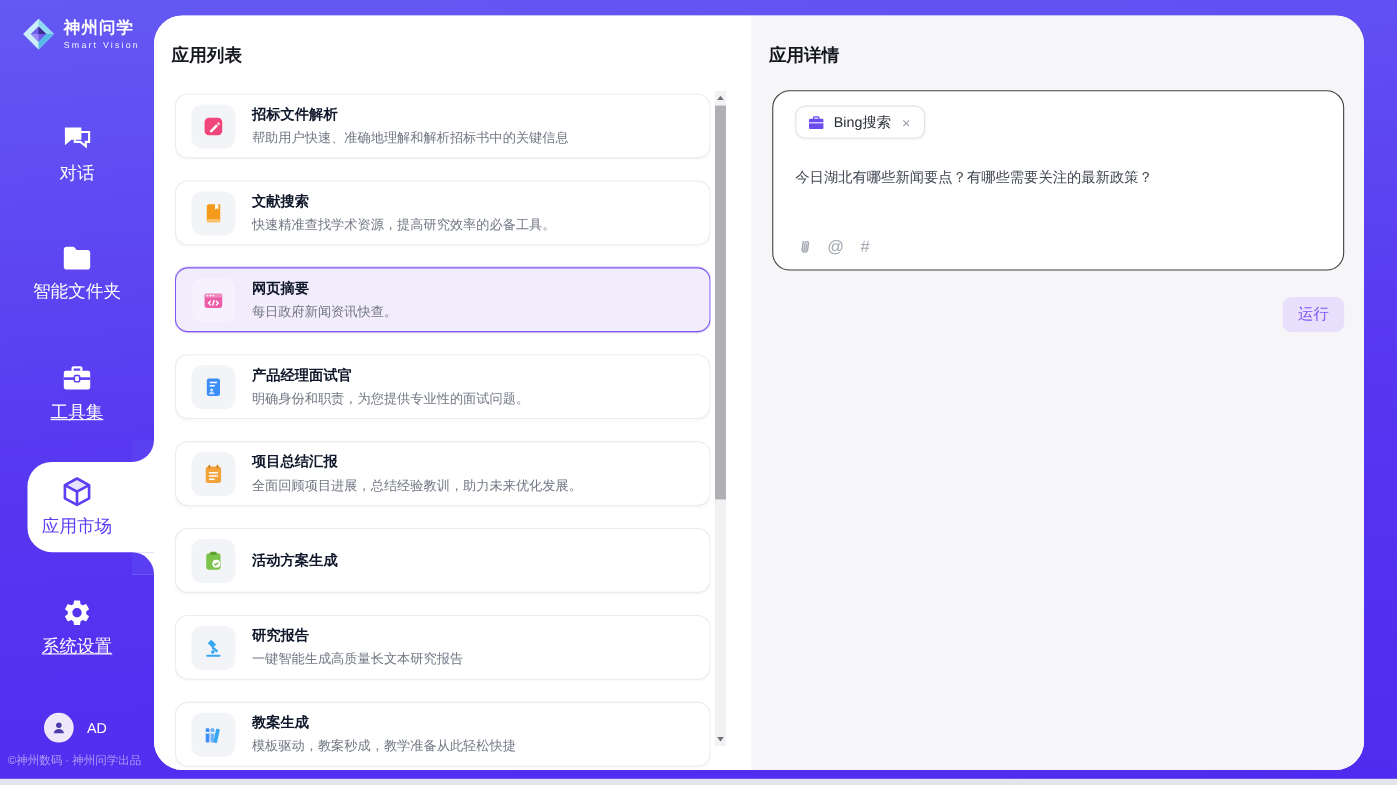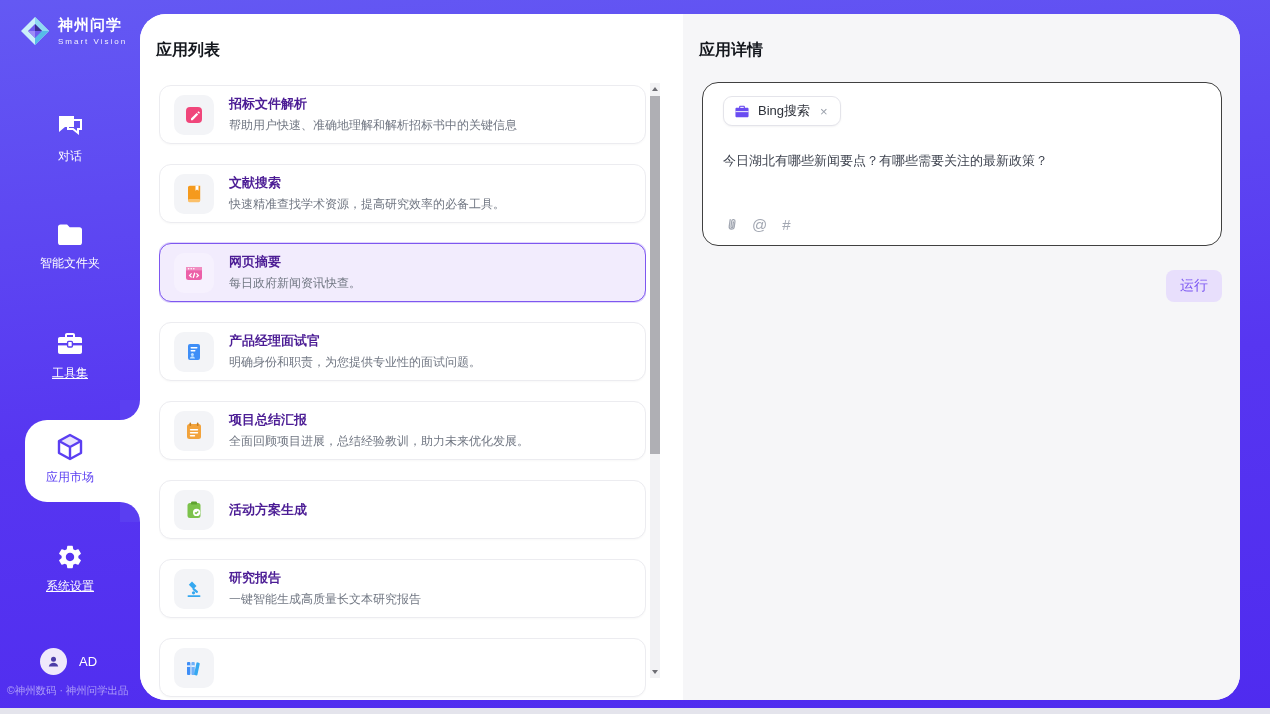--- a/index.html
+++ b/index.html
@@ -12,21 +12,21 @@
 
   
   .sidebar { position:absolute; left:0; top:0; width:140px; height:708px; color:#fff;padding-left:35px; }
   .brand { position:absolute; left:20px; top:16px; display:flex; align-items:center; gap:8px; }
   .brand-text .cn { font-size:15px; font-weight:bold; letter-spacing:1px; }
   .brand-text .en { font-size:8px; letter-spacing:2px; opacity:.92; margin-top:2px; }
   .logo-diamond { width:30px; height:30px; }
 
   .nav-item { position:absolute; left:0; width:140px; display:flex; flex-direction:column;
               align-items:center; gap:7px; cursor:pointer; }
-  .nav-item .lbl { font-size:12px; color:#fff; }
+  .nav-item .lbl { font-size:16px; color:#fff; }
   .nav-item .lbl.u { text-decoration:underline; }
   .nav-item svg { display:block; }
 
   .ni-chat   { top:113px; }
   .ni-folder { top:222px; }
   .ni-tool   { top:330px; }
   .ni-gear   { top:543px;justify-content:center; }
 
   
   .active-bubble { position:absolute; left:25px; top:420px; width:115px; height:82px;
@@ -57,21 +57,21 @@
   .app-card { position:relative; height:59px; margin-bottom:20px; background:#fff;
               border:1px solid #ECECF0; border-radius:12px; display:flex; align-items:center;
               padding:0 16px 0 14px; gap:15px; cursor:pointer;
               box-shadow:0 1px 2px rgba(20,20,40,.03); }
   .app-card.selected { border-color:#7E57F0; background:#F2ECFD;
                        box-shadow:0 0 0 1px rgba(126,87,240,.25); }
   .icon-box { width:40px; height:40px; border-radius:10px; background:#F3F4F7; flex:0 0 auto;
               display:flex; align-items:center; justify-content:center; }
   .app-card.selected .icon-box { background:#F6F1FE; }
   .card-text { display:flex; flex-direction:column; gap:4px; min-width:0; }
-  .card-title { font-size:13px; font-weight:bold; color:#4c1d95; }
+  .card-title { font-size:13px; font-weight:bold; color:#0f172a; }
   .card-desc  { font-size:12px; color:#717783; white-space:nowrap; }
 
   
   .scrollbar { position:absolute; left:510px; top:69px; width:10px; height:595px; background:#F2F2F4; }
   .sb-arrow { position:absolute; left:0; width:10px; height:12px; background:#F2F2F4;
               display:flex; align-items:center; justify-content:center; cursor:pointer; }
   .sb-up { top:0; } .sb-down { bottom:0; }
   .tri-up { width:0; height:0; border-left:3px solid transparent; border-right:3px solid transparent;
             border-bottom:4px solid #6E6E74; }
   .tri-down { width:0; height:0; border-left:3px solid transparent; border-right:3px solid transparent;
@@ -297,20 +297,24 @@
         <div class="app-card">
           <span class="icon-box">
             <svg width="22" height="22" viewBox="0 0 22 22">
               <rect x="4" y="5" width="3.4" height="13" rx="1" fill="#3E8EF7"></rect>
               <rect x="8.4" y="5" width="3.4" height="13" rx="1" fill="#6FB0FA"></rect>
               <rect x="13.6" y="5.2" width="3.4" height="13" rx="1" transform="rotate(12 13.6 5.2)" fill="#35A8F0"></rect>
               <rect x="4" y="8.4" width="3.4" height="1.4" fill="#fff"></rect>
               <rect x="8.4" y="8.4" width="3.4" height="1.4" fill="#fff"></rect>
             </svg>
           </span>
+          <div class="card-text">
+            <span class="card-title">教案生成</span>
+            <span class="card-desc">模板驱动，教案秒成，教学准备从此轻松快捷</span>
+          </div>
         </div>
 
       </div>
 
       <div class="scrollbar">
         <div class="sb-arrow sb-up">
             <span class="tri-up"></span>
           </div>
         <div class="sb-thumb"></div>
         <div class="sb-arrow sb-down">

